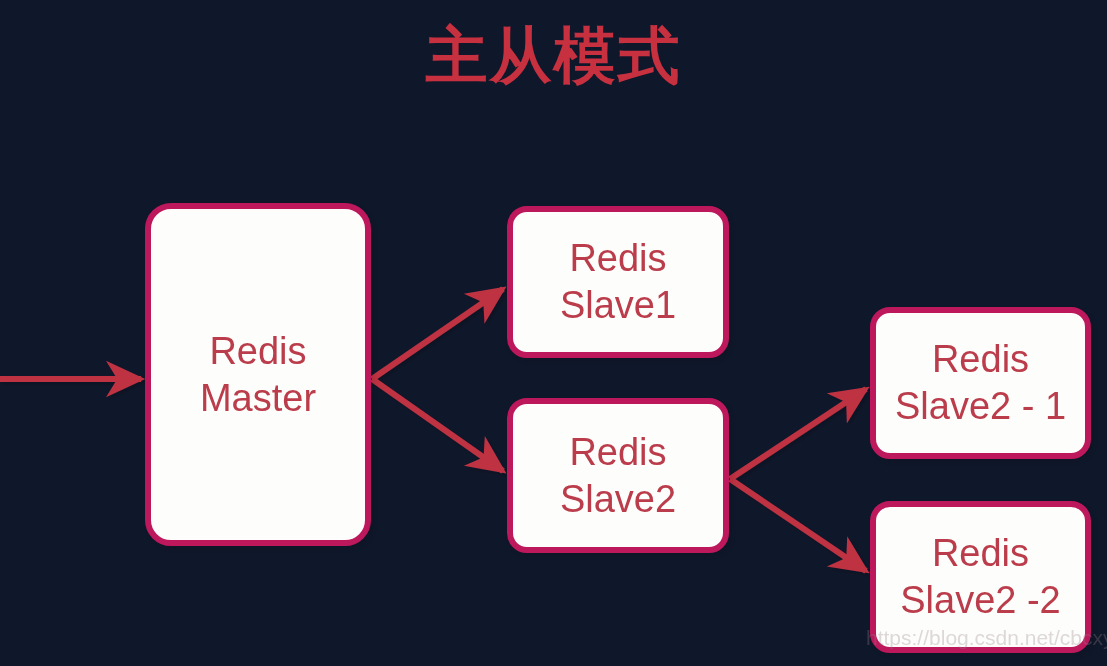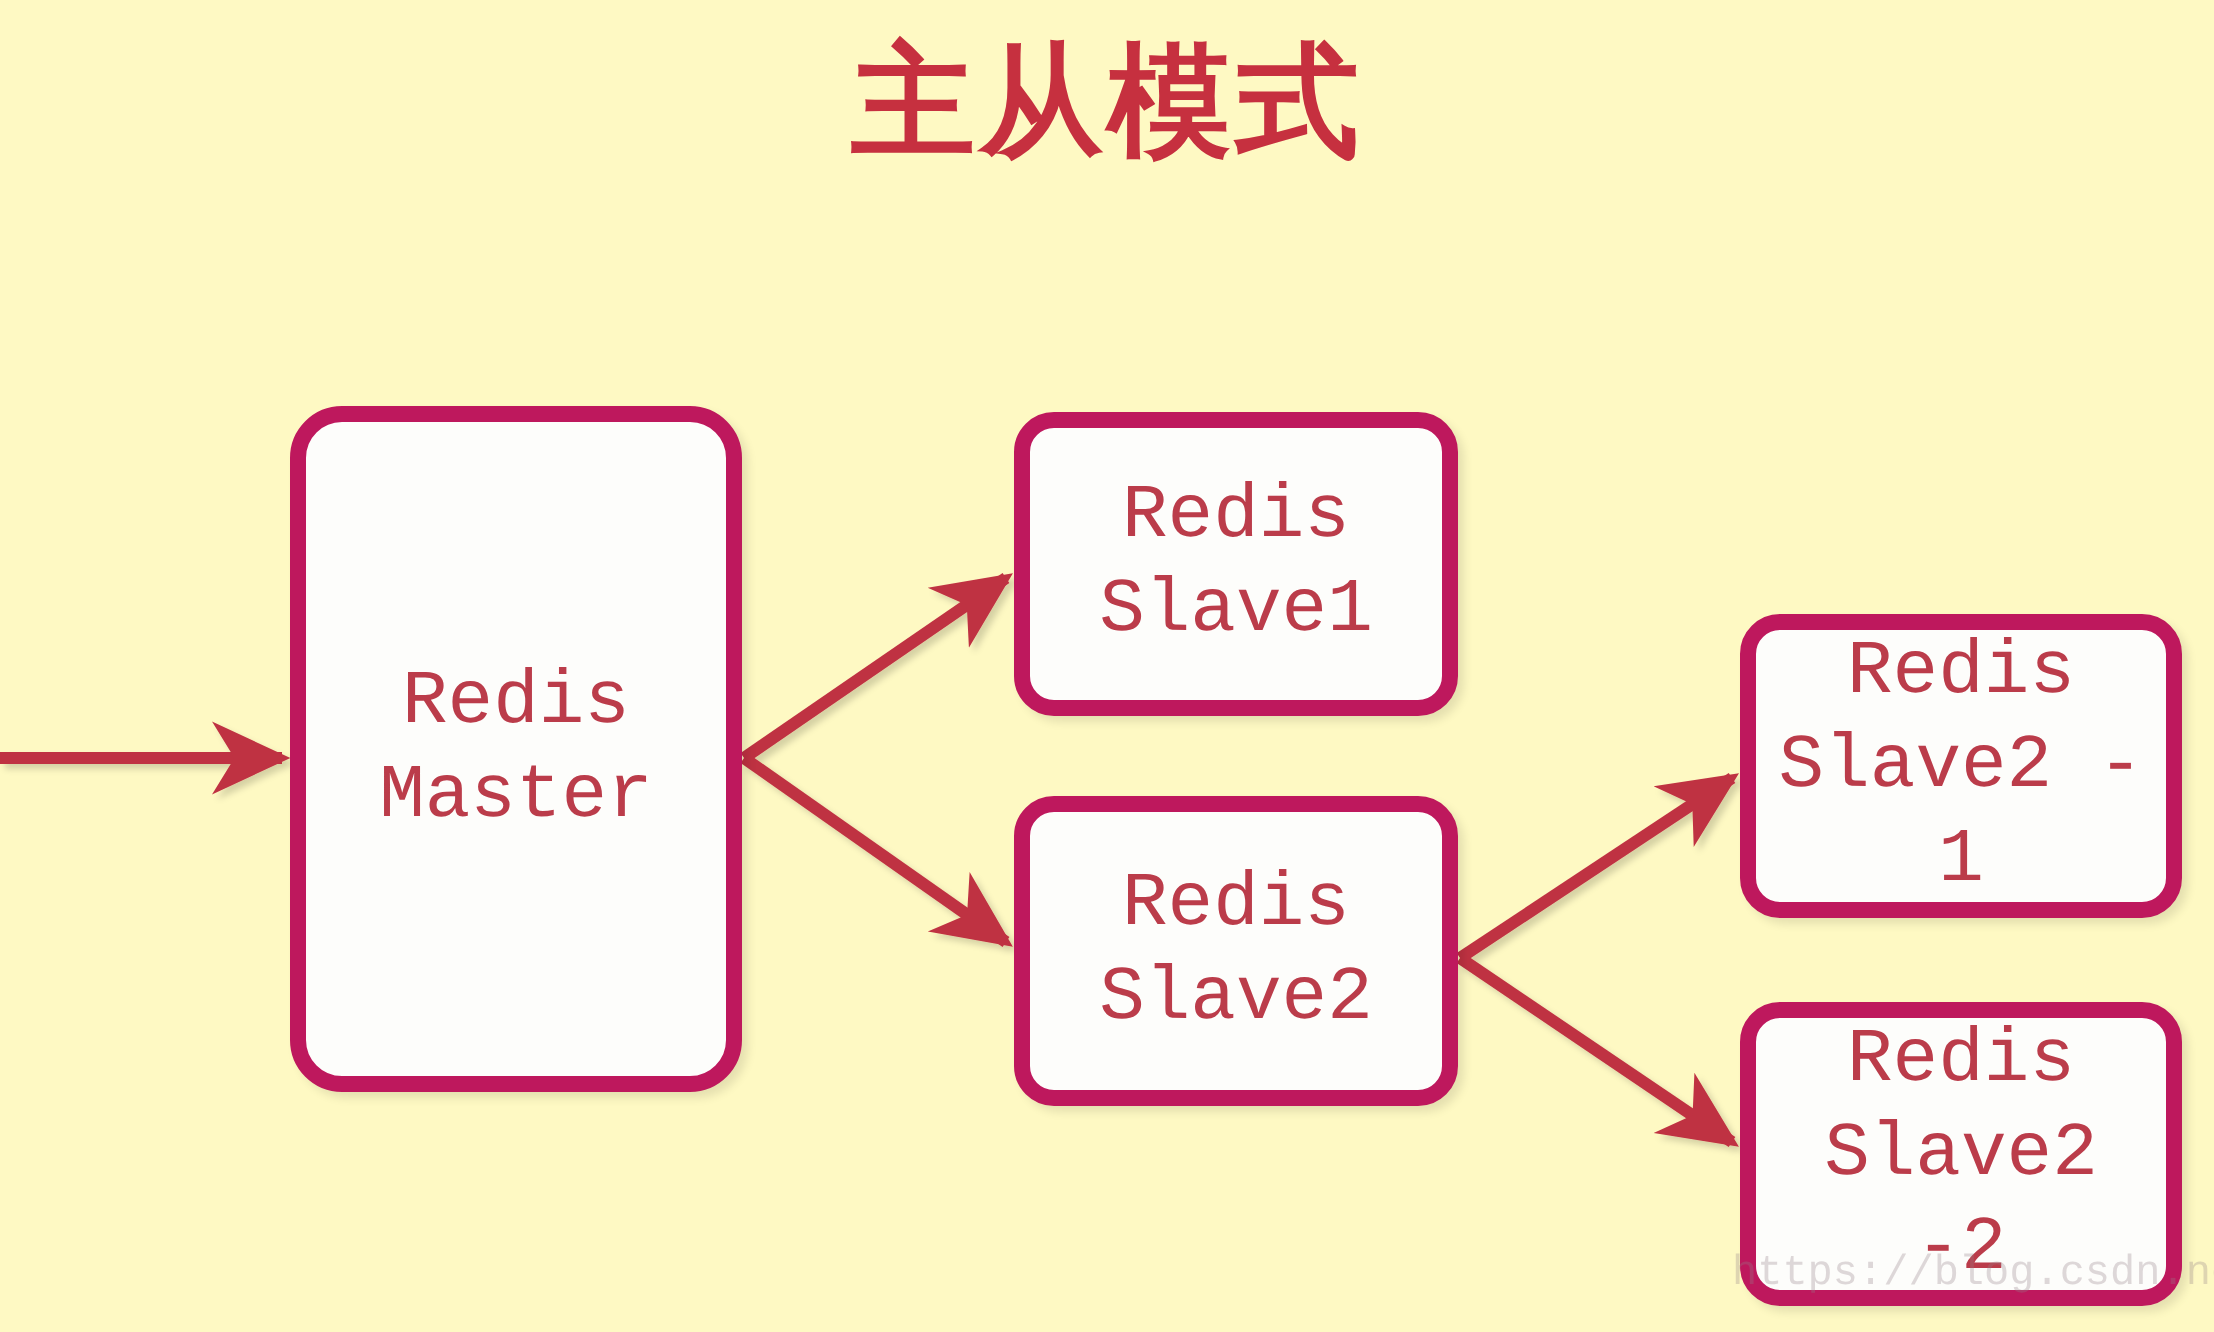--- a/index.html
+++ b/index.html
@@ -4,23 +4,23 @@
 <style>
   html, body {
     margin: 0;
     padding: 0;
     background: #ffffff;
   }
   #canvas {
     position: relative;
     width: 1107px;
     height: 666px;
-    background: #fef9c3;
+    background: #0f172a;
     overflow: hidden;
-    font-family: Liberation Mono, monospace;
+    font-family: Liberation Sans, sans-serif;
   }
   #diagram-svg {
     position: absolute;
     left: 0;
     top: 0;
     width: 1107px;
     height: 666px;
   }
   .page-title {
     position: absolute;
@@ -31,21 +31,21 @@
     font-size: 62px;
     font-weight: bold;
     color: #c6303f;
     letter-spacing: 2px;
     line-height: 76px;
     white-space: nowrap;
   }
   .node {
     position: absolute;
     box-sizing: border-box;
-    border: 8px solid #be185d;
+    border: 6px solid #be185d;
     background: #fdfdfb;
     display: flex;
     align-items: center;
     justify-content: center;
     text-align: center;
     color: #bb3c4a;
     font-size: 38px;
     line-height: 47px;
     white-space: pre-line;
     box-shadow: 3px 3px 5px rgba(0,0,0,0.10);

